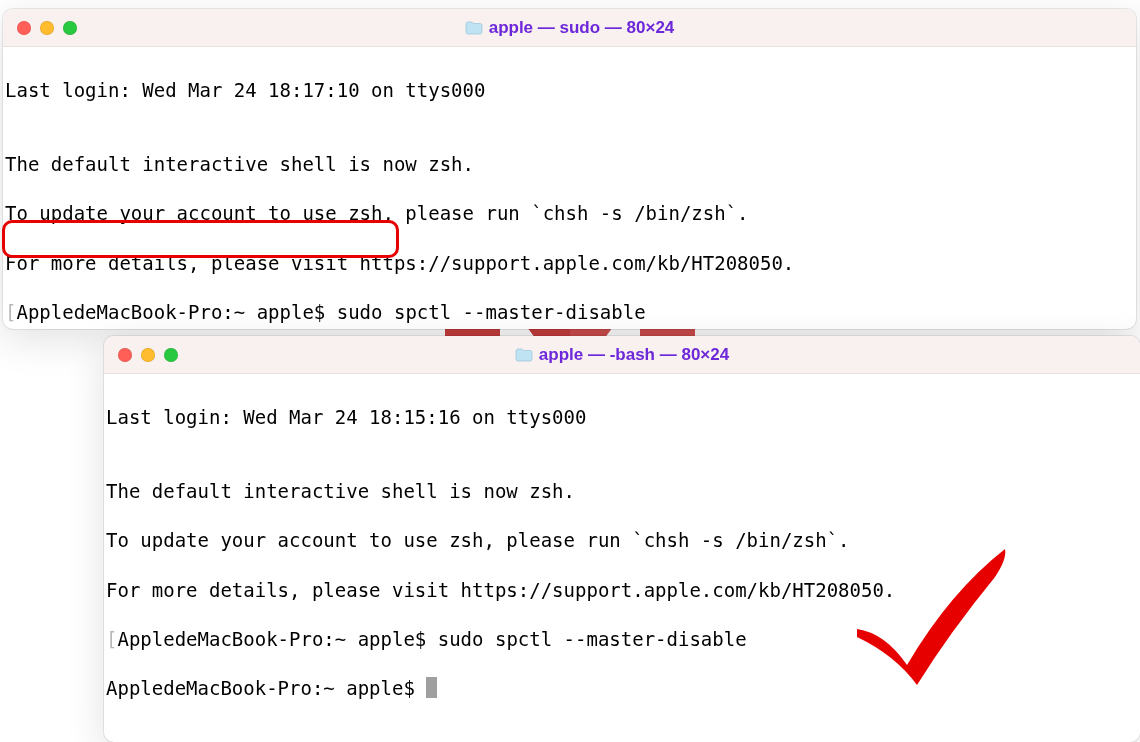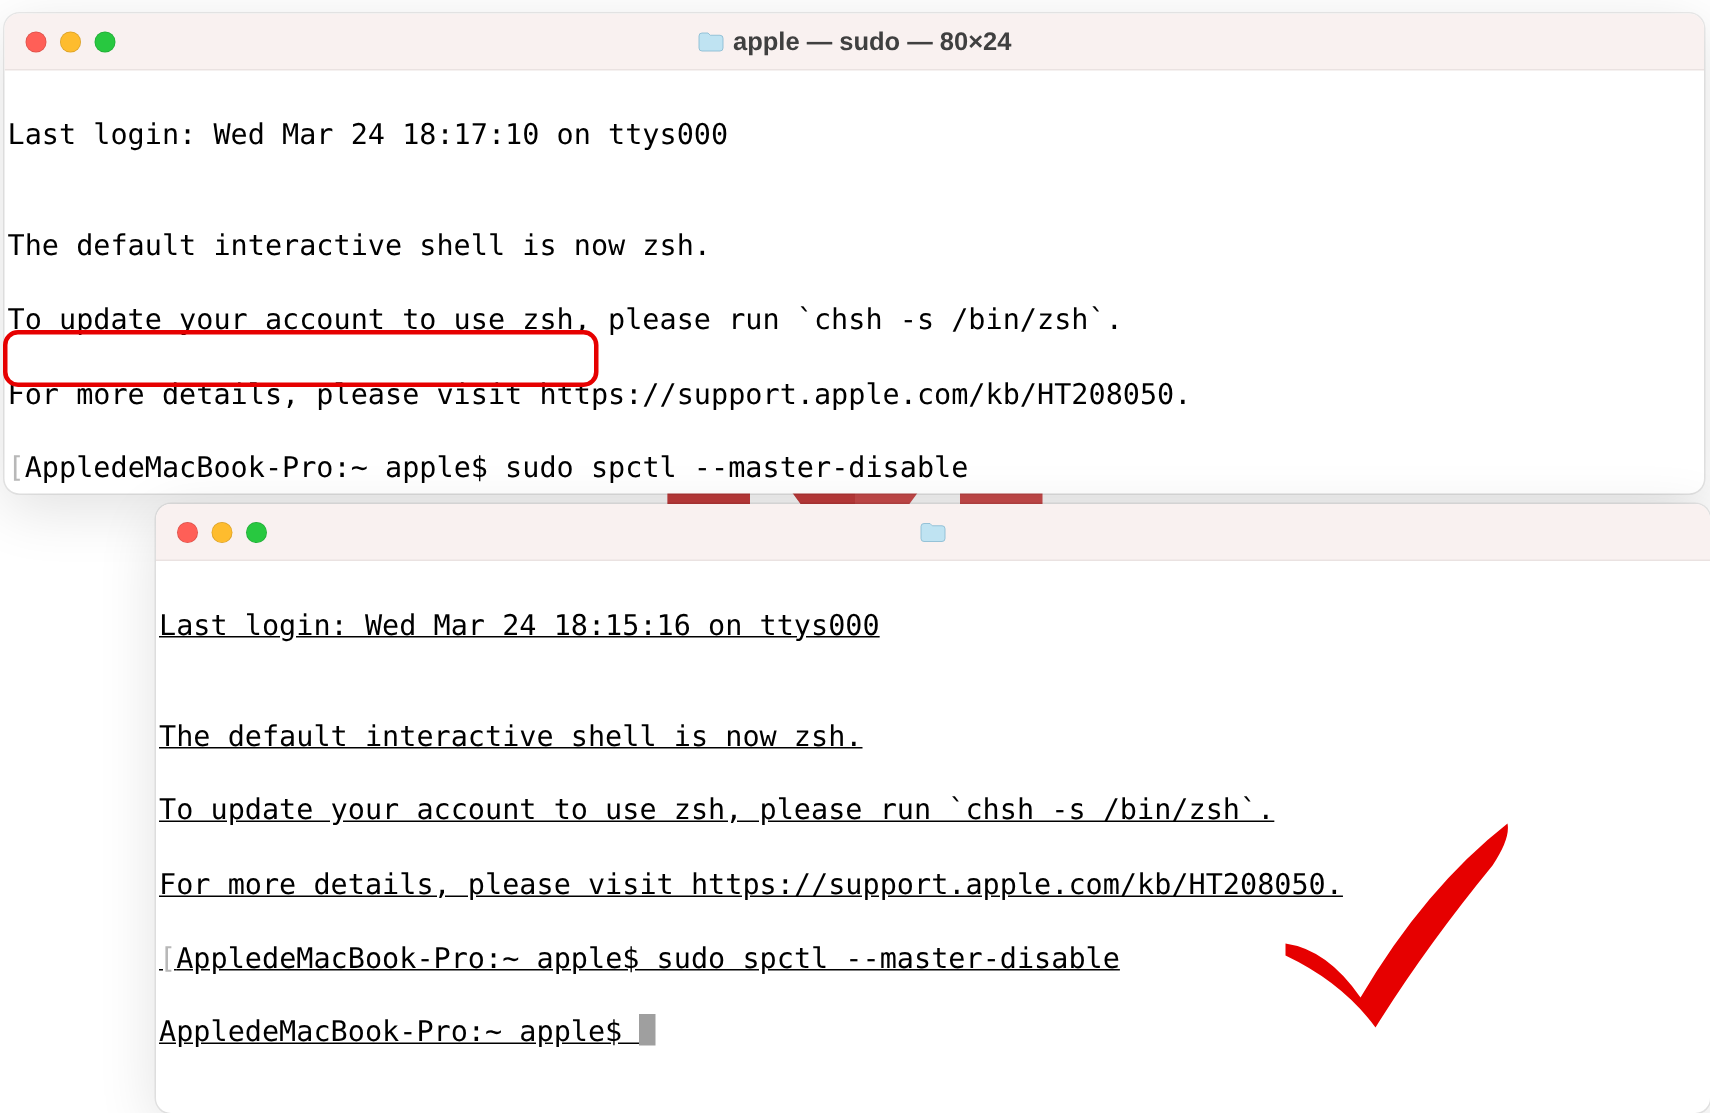--- a/index.html
+++ b/index.html
@@ -46,21 +46,21 @@
       text-align: center;
       display: flex;
       align-items: center;
       justify-content: center;
       gap: 6px;
       pointer-events: none;
     }
     .title-text {
       font-size: 17px;
       font-weight: 600;
-      color: #404040;
+      color: #6d28d9;
     }
     .folder-icon {
       width: 18px;
       height: 14px;
       display: inline-block;
     }
     .term-body {
       padding: 6px 2px;
       font-family: "SF Mono", ui-monospace, Menlo, Monaco, monospace;
       font-size: 19px;
@@ -95,21 +95,21 @@
       position: absolute;
       width: 170px;
       height: 150px;
       pointer-events: none;
     }
     
     .win1 { top: 9px; left: 3px; width: 1133px; height: 320px; }
     .win1 .term-body { height: 282px; }
     
     .win2 { top: 336px; left: 104px; width: 1036px; height: 406px; }
-    .win2 .term-body { height: 368px; text-decoration: underline; }
+    .win2 .term-body { height: 368px; }
   </style>
 </head>
 <body>
 
 <div class="m-logo" style="top:195px; left:425px;">
   <svg viewBox="0 0 290 220" width="290" height="220">
     <path d="M 20 200 L 20 30 L 80 30 L 145 120 L 210 30 L 270 30 L 270 200 L 215 200 L 215 95 L 160 170 L 130 170 L 75 95 L 75 200 Z" fill="#c62828" opacity="0.92"></path>
     <path d="M 20 200 L 20 30 L 80 30 L 145 120 L 145 170 L 130 170 L 75 95 L 75 200 Z" fill="#b71c1c" opacity="0.55"></path>
   </svg>
 </div>
@@ -149,20 +149,21 @@
       <div class="traffic-light tl-close"></div>
       <div class="traffic-light tl-min"></div>
       <div class="traffic-light tl-max"></div>
     </div>
     <div class="title-center">
       <span class="folder-icon">
         <svg viewBox="0 0 18 14" width="18" height="14">
           <path d="M1 3 Q1 1 3 1 L7 1 L8.5 2.5 L15 2.5 Q17 2.5 17 4.5 L17 11 Q17 13 15 13 L3 13 Q1 13 1 11 Z" fill="#bfe3f2" stroke="#8dbdd4" stroke-width="0.6"></path>
         </svg>
       </span>
+      <span class="title-text">apple — -bash — 80×24</span>
     </div>
   </div>
   <div class="term-body">
 <div class="term-line">Last login: Wed Mar 24 18:15:16 on ttys000</div>
 <div class="term-line"></div>
 <div class="term-line">The default interactive shell is now zsh.</div>
 <div class="term-line">To update your account to use zsh, please run `chsh -s /bin/zsh`.</div>
 <div class="term-line">For more details, please visit https://support.apple.com/kb/HT208050.</div>
 <div class="term-line"><span class="bracket">[</span><span>AppledeMacBook-Pro:~ apple$ sudo spctl --master-disable</span></div>
 <div class="term-line"><span>AppledeMacBook-Pro:~ apple$ </span><span class="block-cursor"></span></div>

